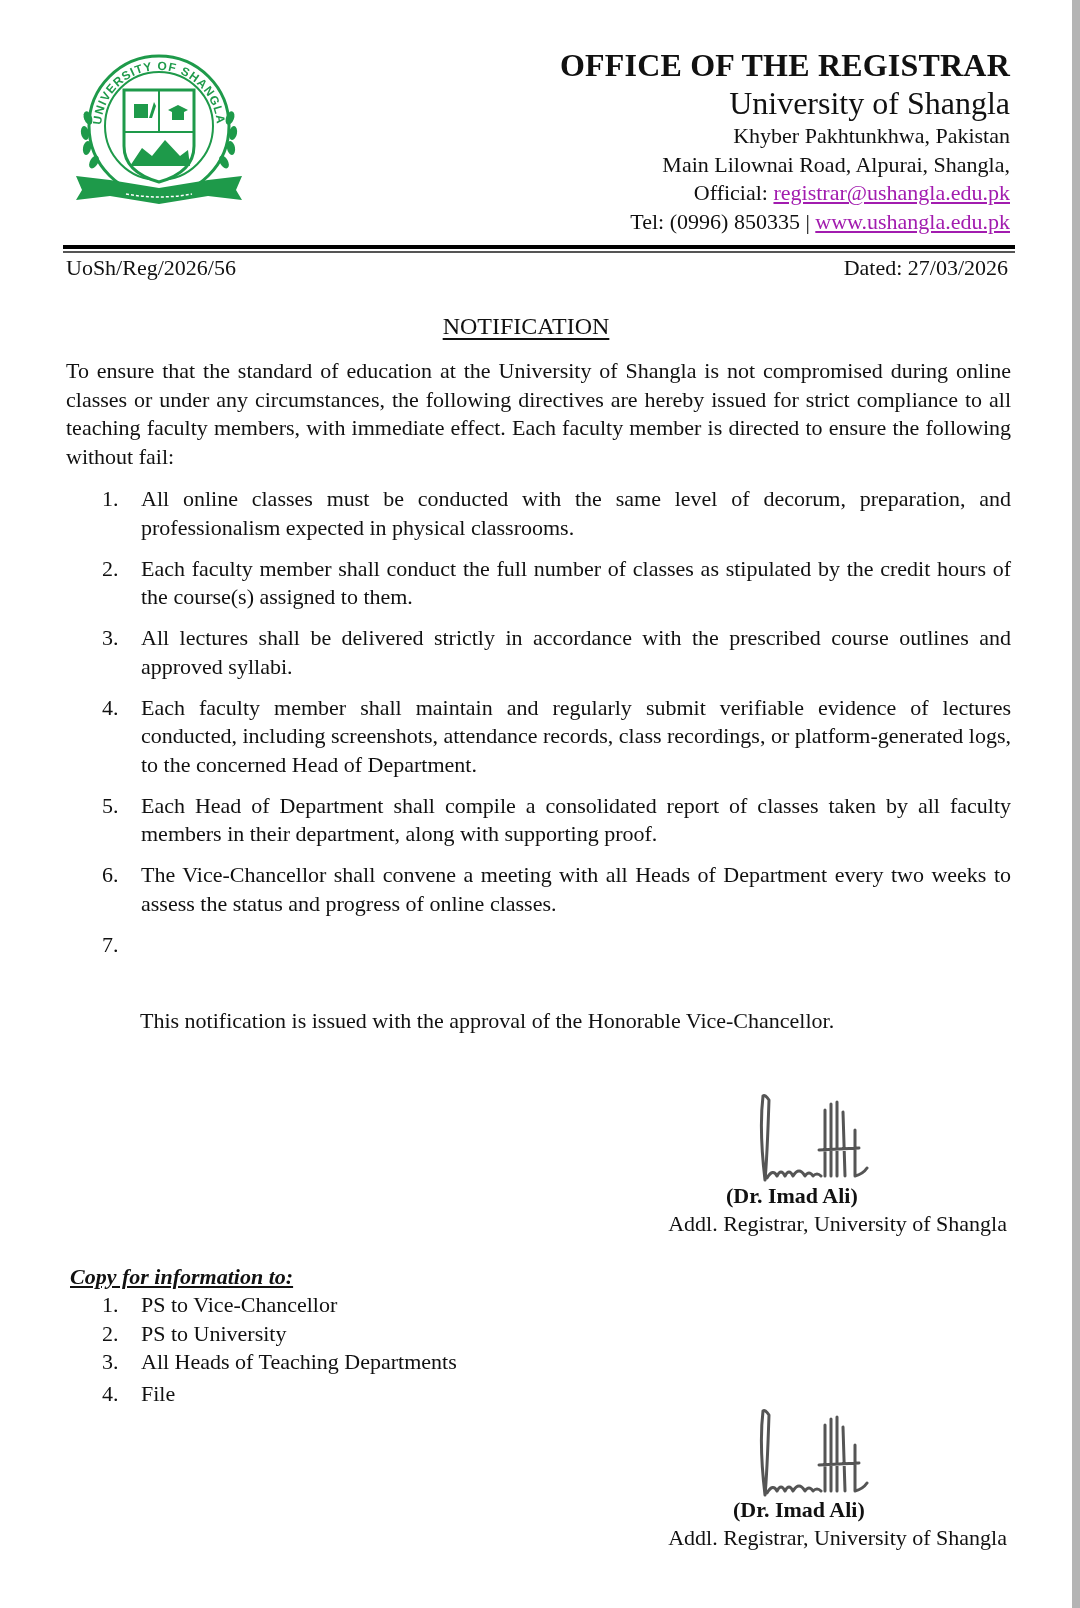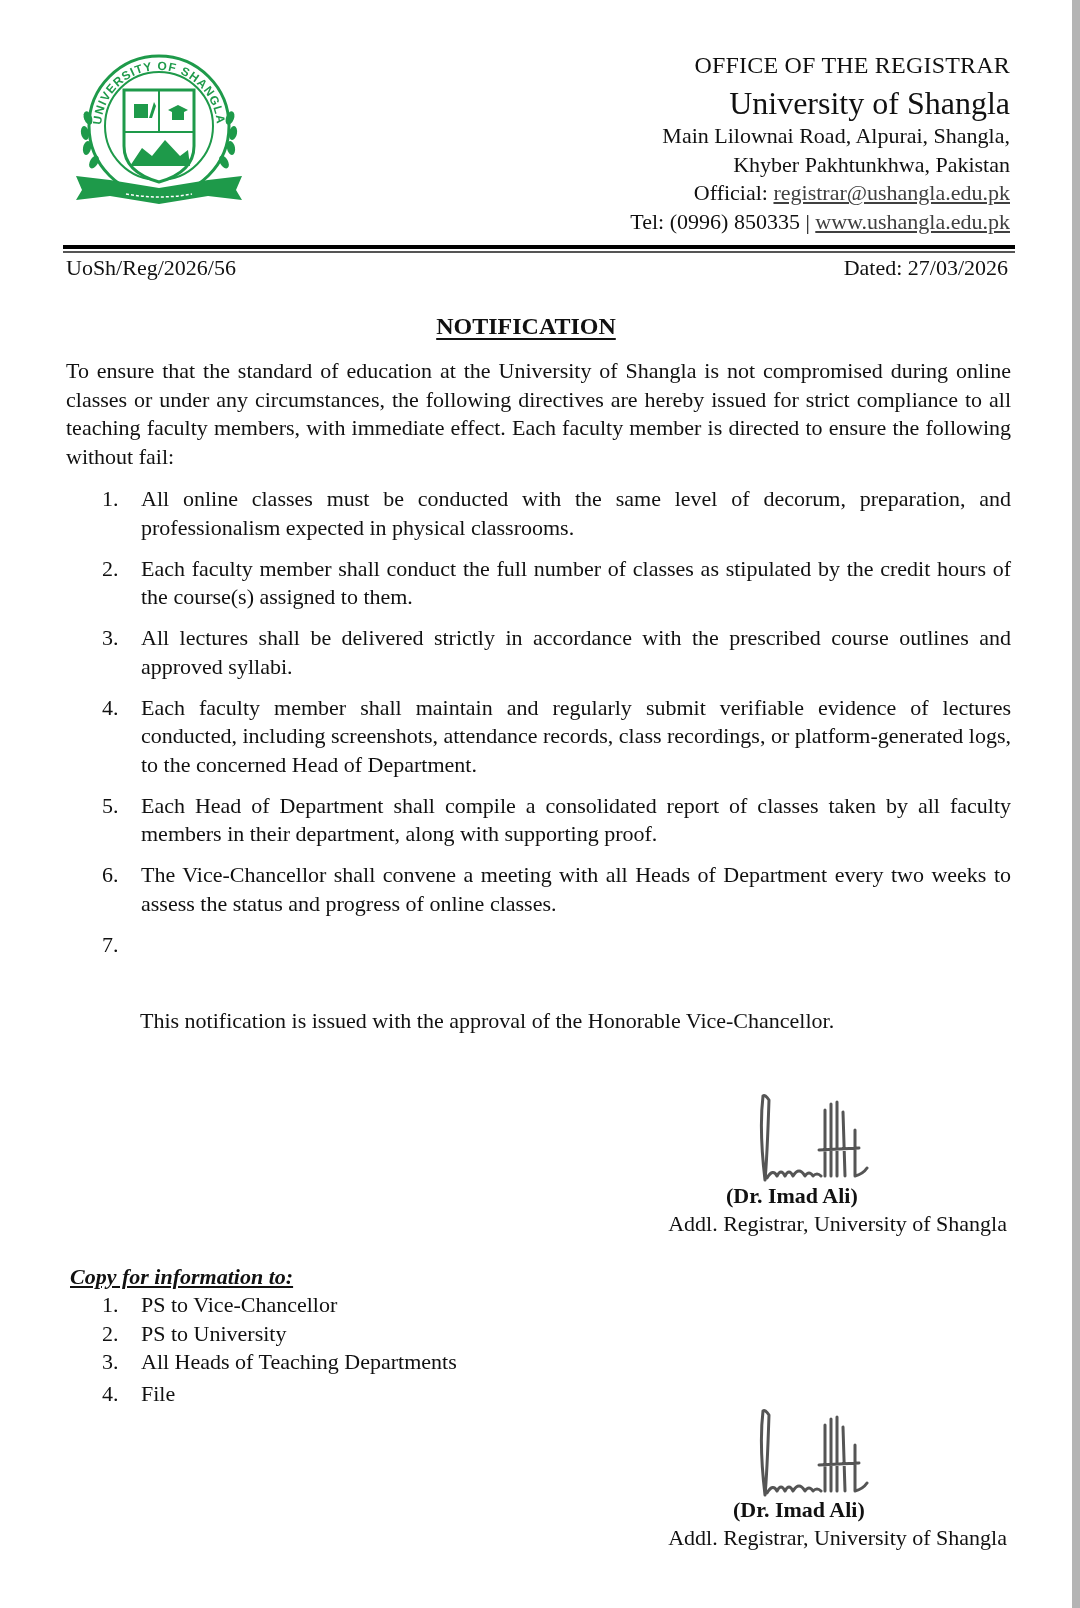--- a/index.html
+++ b/index.html
@@ -3,30 +3,30 @@
 <meta charset="utf-8">
 <style>
   html, body { margin:0; padding:0; }
   body {
     width:1080px; height:1608px; background:#ffffff; position:relative; overflow:hidden;
     font-family:"Liberation Serif","DejaVu Serif",serif; color:#111;
   }
   .right-strip { position:absolute; top:0; right:0; width:8px; height:1608px; background:#b4b4b4; }
   .logo { position:absolute; left:70px; top:48px; width:178px; height:160px; }
   .hdr { position:absolute; right:70px; top:46px; text-align:right; }
-  .hdr .office { font-weight:normal; font-size:24px; line-height:38px; letter-spacing:0.2px; }
+  .hdr .office { font-weight:bold; font-size:32px; line-height:38px; letter-spacing:0.2px; }
   .hdr .univ { font-size:32px; line-height:38px; }
   .hdr .line { font-size:22px; line-height:28.5px; }
-  .hdr a { color:#404040; text-decoration:underline; }
+  .hdr a { color:#a21caf; text-decoration:underline; }
   .rule { position:absolute; left:63px; width:952px; }
   .rule.r1 { top:245px; height:4px; background:#000; }
   .rule.r2 { top:251px; height:2px; background:#555; }
   .ref { position:absolute; left:66px; top:254px; font-size:22px; line-height:28px; }
   .dated { position:absolute; right:72px; top:254px; font-size:22px; line-height:28px; }
-  .title { position:absolute; left:0; width:1052px; top:311px; text-align:center; font-size:24px; font-weight:bold; line-height:30px; }
+  .title { position:absolute; left:0; width:1052px; top:311px; text-align:center; font-size:24px; font-weight:normal; line-height:30px; }
   .title span { text-decoration:underline; text-decoration-thickness:2px; text-underline-offset:4px; }
   .intro { position:absolute; left:66px; width:945px; top:357px; font-size:22px; line-height:28.5px; text-align:justify; }
   .list { position:absolute; left:66px; width:945px; top:485px; margin:0; padding:0; list-style:none; }
   .list li { position:relative; padding-left:75px; font-size:22px; line-height:28.5px; text-align:justify; margin-bottom:12.5px; }
   .list li .num { position:absolute; left:36px; top:0; }
   .approval { position:absolute; left:140px; top:1007px; font-size:22px; line-height:28px; }
   .sig { position:absolute; width:130px; height:100px; }
   .sig1 { left:755px; top:1090px; }
   .sig2 { left:755px; top:1405px; }
   .signame { position:absolute; font-weight:bold; font-size:22px; line-height:28px; }
@@ -74,22 +74,22 @@
   <rect x="102" y="64" width="12" height="8" fill="#1e9a4a"></rect>
   <path d="M60 118 L72 100 L82 108 L95 92 L110 108 L118 102 L120 118 Z" fill="#1e9a4a"></path>
 
   <path d="M6 128 L40 132 L89 140 L138 132 L172 128 L166 142 L172 152 L138 148 L89 156 L40 148 L6 152 L12 142 Z" fill="#1e9a4a"></path>
   <path d="M56 146 Q89 152 122 146" stroke="#fff" stroke-width="1.5" fill="none" stroke-dasharray="3 2"></path>
 </svg>
 
 <div class="hdr">
   <div class="office">OFFICE OF THE REGISTRAR</div>
   <div class="univ">University of Shangla</div>
+  <div class="line">Khyber Pakhtunkhwa, Pakistan</div>
   <div class="line">Main Lilownai Road, Alpurai, Shangla,</div>
-  <div class="line">Khyber Pakhtunkhwa, Pakistan</div>
   <div class="line">
     <span>Official: </span><a>registrar@ushangla.edu.pk</a>
   </div>
   <div class="line">
     <span>Tel: (0996) 850335 | </span><a>www.ushangla.edu.pk</a>
   </div>
 </div>
 
 <div class="rule r1"></div>
 <div class="rule r2"></div>

